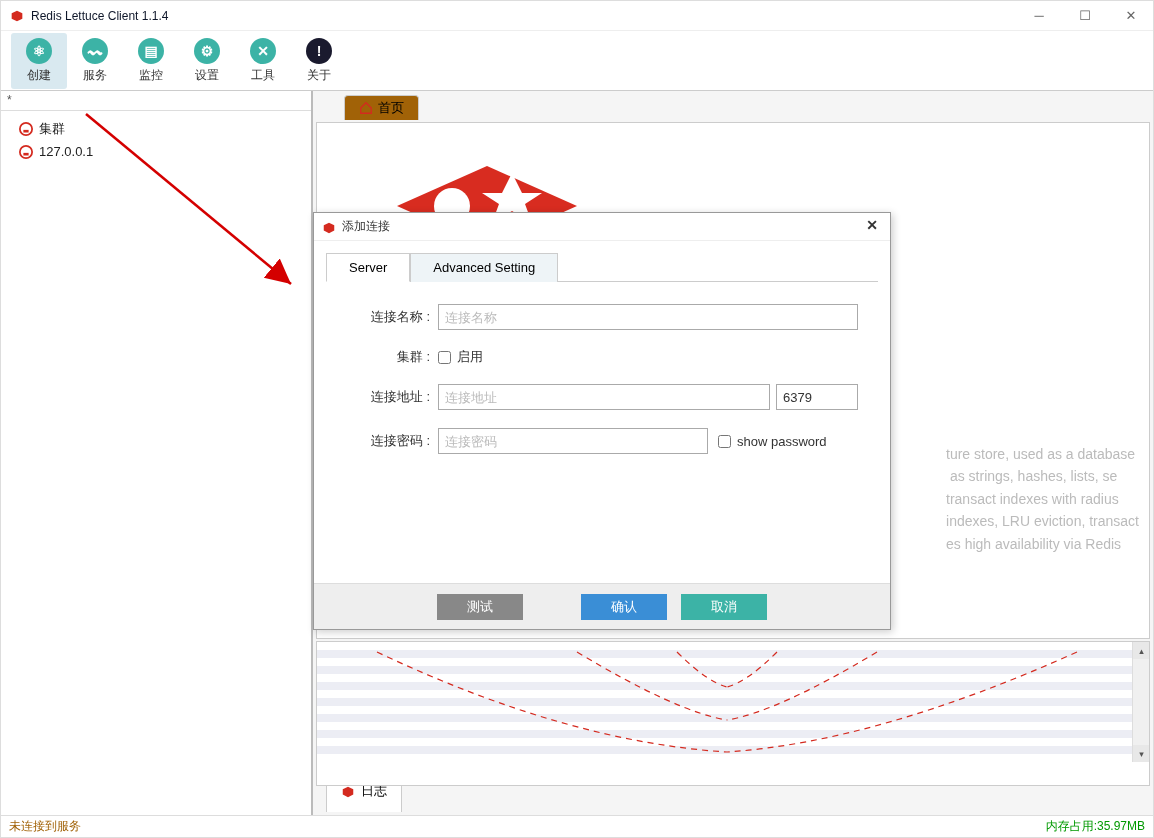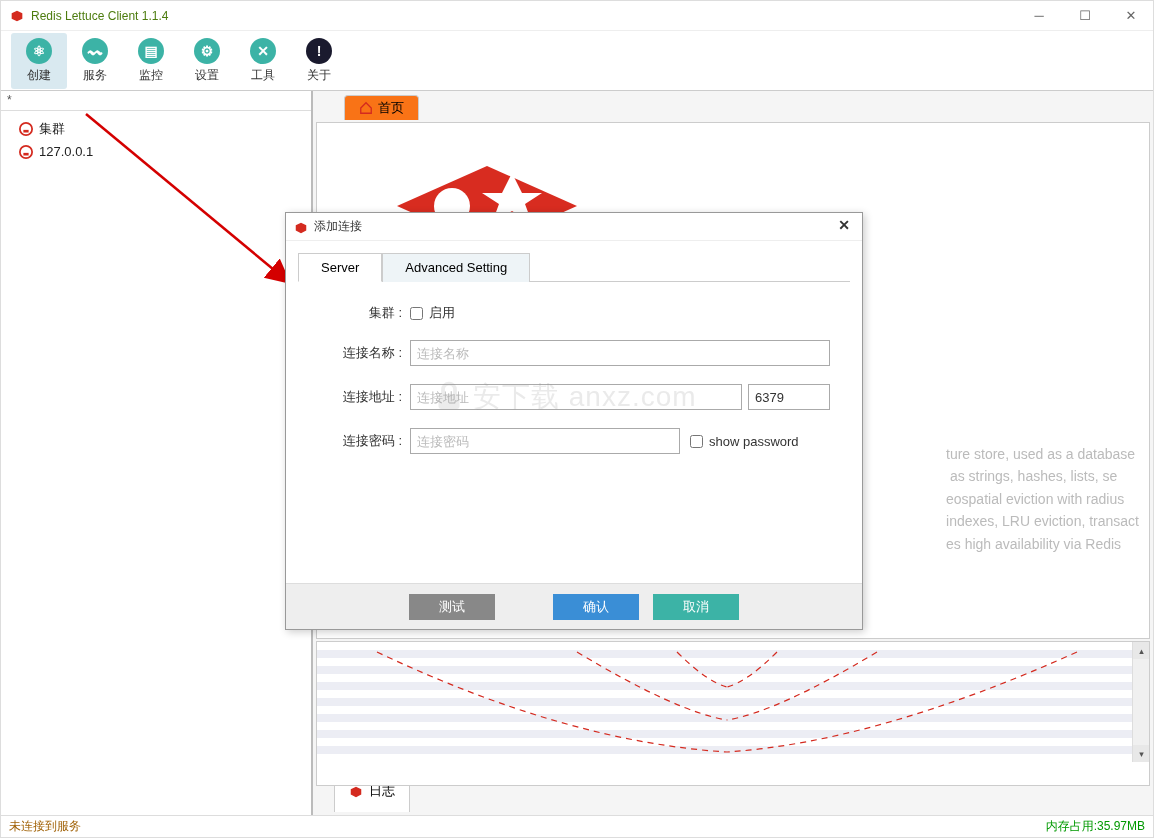--- a/index.html
+++ b/index.html
@@ -1,19 +1,19 @@
 <!DOCTYPE html>
 <html><head>
 <meta charset="utf-8">
 <style>
 * { box-sizing: border-box; margin: 0; padding: 0; font-family: "Microsoft YaHei", SimSun, Arial, sans-serif; }
 body { background: #fff; width: 1154px; height: 838px; overflow: hidden; border: 1px solid #ddd; position: relative; }
 .titlebar { height: 30px; display: flex; align-items: center; padding: 0 8px; background: #fff; border-bottom: 1px solid #eee; }
 .titlebar .icon { width: 16px; height: 16px; margin-right: 6px; }
-.titlebar-title { font-size: 12px; color: #4d7c0f; flex: 1; }
+.titlebar-title { font-size: 12px; color: #0f172a; flex: 1; }
 .win-controls { display: flex; gap: 18px; }
 .win-btn { width: 28px; height: 22px; display: flex; align-items: center; justify-content: center; font-size: 13px; color: #666; cursor: pointer; }
 .toolbar { height: 60px; display: flex; align-items: center; padding: 2px 10px; border-bottom: 1px solid #ccc; }
 .tool-item { width: 56px; height: 56px; display: flex; flex-direction: column; align-items: center; justify-content: center; gap: 3px; cursor: pointer; border-radius: 3px; }
 .tool-item.active { background: #d9e9f0; }
 .tool-item .lbl { font-size: 12px; color: #333; }
 .tool-icon { width: 26px; height: 26px; border-radius: 50%; display: flex; align-items: center; justify-content: center; color: #fff; font-size: 14px; font-weight: bold; }
 .ic-create { background: #3cb3a6; }
 .ic-service { background: #3cb3a6; }
 .ic-monitor { background: #3cb3a6; }
@@ -21,32 +21,32 @@
 .ic-tools { background: #3cb3a6; }
 .ic-about { background: #1a1a2e; }
 .main { display: flex; height: calc(100% - 30px - 60px - 22px); }
 .sidebar { width: 312px; border-right: 2px solid #bbb; display: flex; flex-direction: column; }
 .sb-header { height: 20px; border-bottom: 1px solid #ddd; padding: 2px 6px; font-size: 12px; color: #555; }
 .tree { flex: 1; padding: 6px 16px; background: #fff; }
 .tree-item { display: flex; align-items: center; gap: 6px; font-size: 13px; color: #222; padding: 3px 2px; cursor: pointer; }
 .node-icon { width: 14px; height: 14px; }
 .content { flex: 1; display: flex; flex-direction: column; background: #f5f5f5; padding: 3px; gap: 2px; }
 .tab-strip { height: 26px; display: flex; align-items: flex-end; padding-left: 28px; }
-.tab { background: #f97316; border: 1px solid #ccc; border-bottom: none; border-radius: 4px 4px 0 0; padding: 3px 14px; font-size: 13px; display: flex; align-items: center; gap: 5px; }
+.tab { background: #a16207; border: 1px solid #ccc; border-bottom: none; border-radius: 4px 4px 0 0; padding: 3px 14px; font-size: 13px; display: flex; align-items: center; gap: 5px; }
 .pane { flex: 1; background: #fff; border: 1px solid #ccc; position: relative; overflow: hidden; }
 .desc { position: absolute; right: 10px; top: 320px; font-family: monospace; font-size: 14px; color: #bbb; line-height: 1.6; white-space: pre; }
 .log-pane { height: 145px; background: #fff; border: 1px solid #ccc; position: relative; overflow: hidden; }
 .log-tab-strip { height: 24px; padding-left: 10px; display: flex; align-items: flex-end; }
-.log-tab { background: #fff; border: 1px solid #ccc; border-bottom: none; border-radius: 4px 4px 0 0; padding: 12px 14px; font-size: 13px; display: flex; align-items: center; gap: 6px; margin-left: 8px; }
+.log-tab { background: #fff; border: 1px solid #ccc; border-bottom: none; border-radius: 4px 4px 0 0; padding: 12px 14px; font-size: 13px; display: flex; align-items: center; gap: 6px; }
 .log-content { position:absolute; top:0; left:0; right:0; height:120px; }
 .statusbar { height: 22px; border-top: 1px solid #ddd; display: flex; align-items: center; justify-content: space-between; padding: 0 8px; font-size: 12px; font-family: SimSun, monospace; }
 .st-left { color: #a16207; }
 .st-right { color: #009900; }
 .redis-logo { position: absolute; left: 40px; top: 8px; }
-.dialog { position: absolute; left: 284px; top: 211px; width: 578px; height: 418px; background: #fff; border: 1px solid #999; box-shadow: 2px 2px 8px rgba(0,0,0,.2); z-index: 10; display: flex; flex-direction: column; }
+.dialog { position: absolute; left: 312px; top: 211px; width: 578px; height: 418px; background: #fff; border: 1px solid #999; box-shadow: 2px 2px 8px rgba(0,0,0,.2); z-index: 10; display: flex; flex-direction: column; }
 .dlg-titlebar { height: 28px; display: flex; align-items: center; padding: 0 8px; border-bottom: 1px solid #eee; }
 .dlg-title { font-size: 12px; color: #333; flex: 1; }
 .dlg-close { width: 20px; height: 20px; font-size: 14px; font-weight: bold; text-align: center; cursor: pointer; color: #333; }
 .dlg-body { flex: 1; padding: 12px; }
 .dlg-tabs { display: flex; border-bottom: 1px solid #ccc; }
 .dlg-tab { padding: 6px 22px; font-size: 13px; border: 1px solid #ccc; border-bottom: none; background: #eef4f7; cursor: pointer; margin-bottom: -1px; }
 .dlg-tab.active { background: #fff; border-bottom: 1px solid #fff; }
 .form { padding: 22px 20px; }
 .form-row { display: flex; align-items: center; margin-bottom: 18px; }
 .form-label { width: 92px; text-align: right; font-size: 13px; color: #333; padding-right: 8px; }
@@ -140,21 +140,21 @@
     <div class="pane">
       <svg class="redis-logo" width="260" height="160" viewBox="0 0 260 160">
         <polygon points="40,90 130,50 220,90 130,130" fill="#a41e11"></polygon>
         <polygon points="40,75 130,35 220,75 130,115" fill="#d82c20"></polygon>
         <circle cx="95" cy="75" r="18" fill="#fff"></circle>
         <polygon points="155,42 165,62 185,62 168,73 175,92 155,80 135,92 142,73 125,62 145,62" fill="#fff"></polygon>
         <polygon points="145,85 175,85 160,110" fill="#7a170d"></polygon>
       </svg>
       <div class="desc"><span>ture store, used as a database</span>
 <span> as strings, hashes, lists, se</span>
-<span>eospatial eviction with radius </span>
+<span>transact indexes with radius </span>
 <span>indexes, LRU eviction, transact</span>
 <span>es high availability via Redis</span></div>
     </div>
 
     <div class="log-pane">
       <div class="log-content">
         <div class="stripes"></div>
         <svg style="position:absolute;left:0;top:0;" width="100%" height="100%">
           <path d="M 60 10 Q 250 100 410 110" stroke="#d42a1f" stroke-width="1.2" stroke-dasharray="6 5" fill="none"></path>
           <path d="M 760 10 Q 560 100 410 110" stroke="#d42a1f" stroke-width="1.2" stroke-dasharray="6 5" fill="none"></path>
@@ -203,50 +203,43 @@
     <span class="dlg-title">添加连接</span>
     <span class="dlg-close">✕</span>
   </div>
   <div class="dlg-body">
     <div class="dlg-tabs">
       <div class="dlg-tab active">Server</div>
       <div class="dlg-tab">Advanced Setting</div>
     </div>
     <div class="form">
       <div class="form-row">
+        <span class="form-label">连接名称 :</span>
+        <input class="form-input" placeholder="连接名称" style="">
+      </div>
+      <div class="form-row">
         <span class="form-label">集群 :</span>
         <label class="chk-row" style="margin-left:0">
           <input type="checkbox" style="">
           <span>启用</span>
         </label>
-      </div>
-      <div class="form-row">
-        <span class="form-label">连接名称 :</span>
-        <input class="form-input" placeholder="连接名称" style="">
       </div>
       <div class="form-row">
         <span class="form-label">连接地址 :</span>
         <input class="form-input" placeholder="连接地址" style="">
         <input class="form-input port-input" style="flex: 0 0 82px;" value="6379">
       </div>
       <div class="form-row">
         <span class="form-label">连接密码 :</span>
         <input class="form-input" style="flex: 0 0 270px;" placeholder="连接密码">
         <label class="chk-row">
           <input type="checkbox" style="">
           <span>show password</span>
         </label>
       </div>
     </div>
-    <div class="watermark">
-      <svg width="36" height="36" viewBox="0 0 24 24">
-          <rect x="5" y="10" width="14" height="10" rx="2" fill="rgba(150,150,150,.18)"></rect>
-          <path d="M8 10 V7 a4 4 0 0 1 8 0 V10" fill="none" stroke="rgba(150,150,150,.18)" stroke-width="2.5"></path>
-        </svg>
-      <span>安下载 anxz.com</span>
-    </div>
   </div>
   <div class="dlg-footer">
     <button class="dlg-btn btn-test">测试</button>
     <button class="dlg-btn btn-ok">确认</button>
     <button class="dlg-btn btn-cancel">取消</button>
   </div>
 </div>
 
 </body></html>

